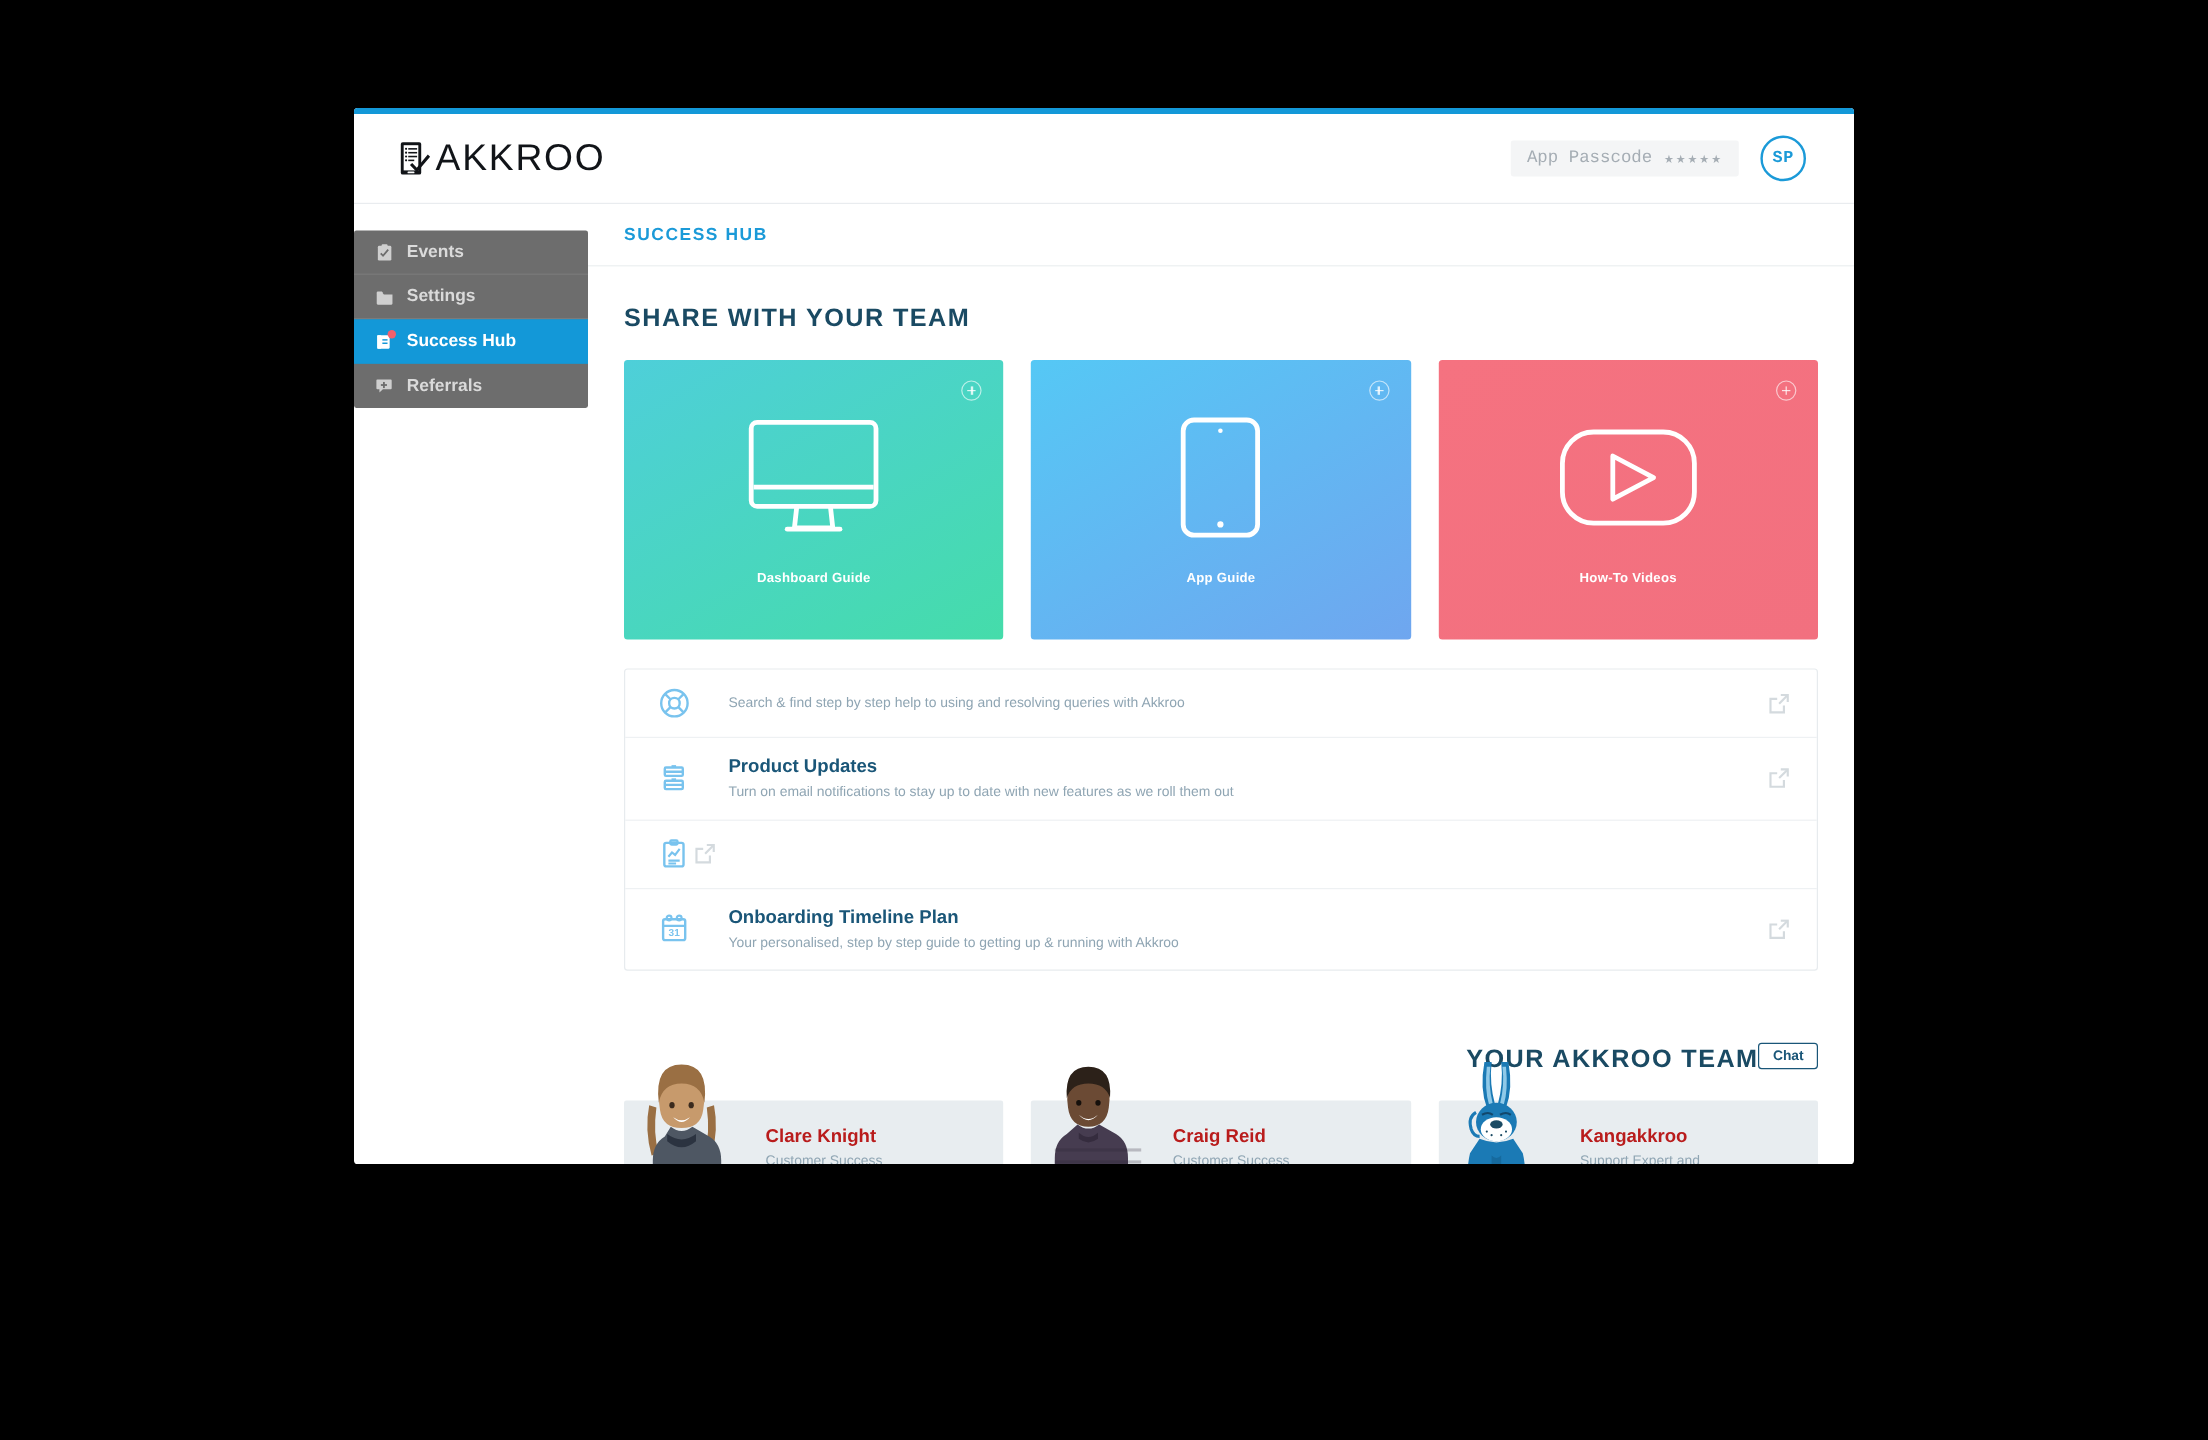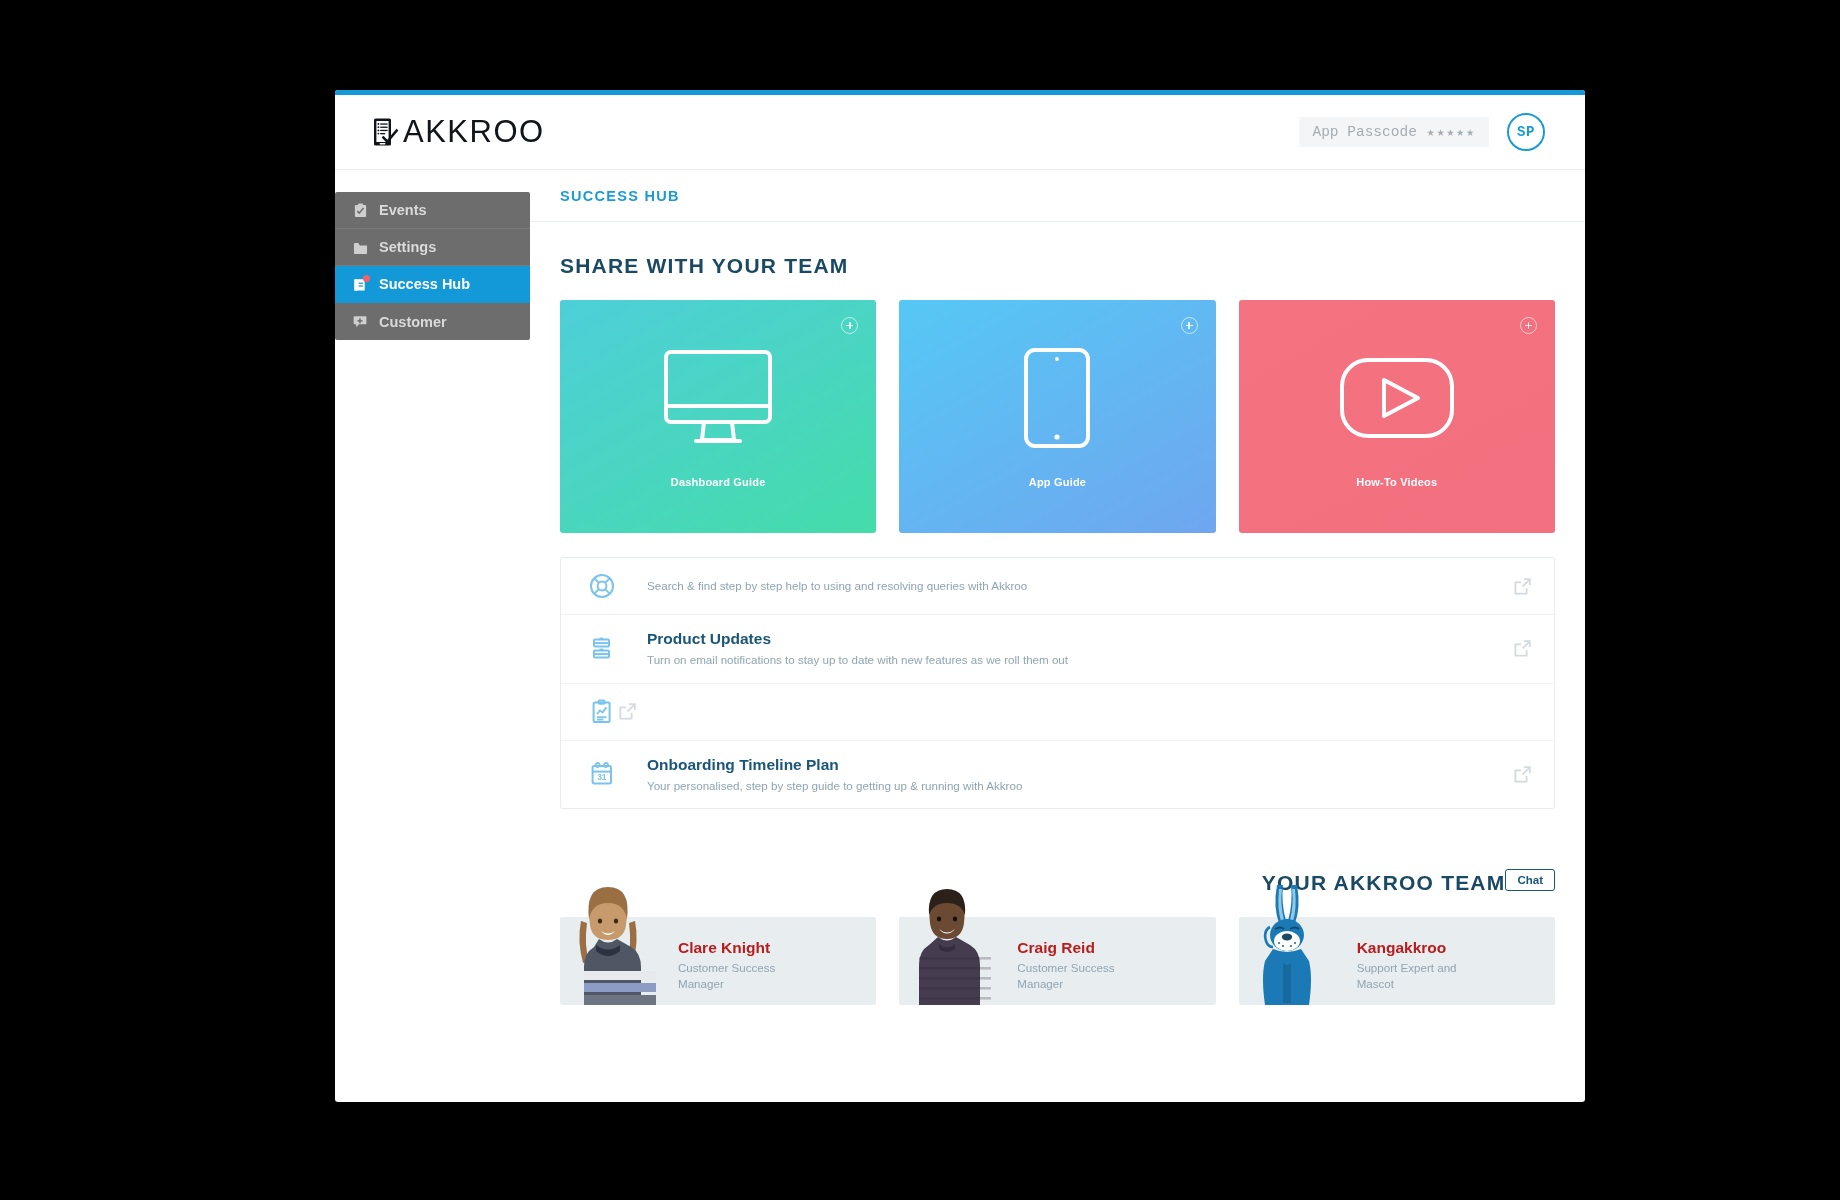--- a/index.html
+++ b/index.html
@@ -11,26 +11,25 @@
     font-family: "Liberation Sans", sans-serif;
     overflow: hidden;
   }
 
   
   .app-window {
     position: absolute;
     left: 295px;
     top: 90px;
     width: 1250px;
-    height: 1012px;
+    height: 880px;
     background: #ffffff;
     border-radius: 3px;
     overflow: hidden;
     box-shadow: 0 2px 14px rgba(0,0,0,.35);
-    margin-left: 40px;
   }
   .accent-bar {
     height: 5px;
     width: 100%;
     background: #1398d8;
   }
 
   
   .header {
     height: 75px;
@@ -326,21 +325,21 @@
       </div>
 
       <div class="nav-item">
         <span class="nav-icon">
           <svg viewBox="0 0 16 16" width="15" height="15">
             <path d="M1.5 2.4 h12 a.8 .8 0 0 1 .8 .8 v7 a.8 .8 0 0 1 -.8 .8 H6.5 L3.4 14 v-3 H1.5 a.8 .8 0 0 1 -.8 -.8 v-7 a.8 .8 0 0 1 .8 -.8 Z" fill="#cfcfcf"></path>
             <rect x="6.6" y="4.6" width="1.6" height="5.4" fill="#6d6d6d"></rect>
             <rect x="4.7" y="6.5" width="5.4" height="1.6" fill="#6d6d6d"></rect>
           </svg>
         </span>
-        <span>Customer</span>
+        <span>Referrals</span>
       </div>
 
     </nav>
 
     <main class="main">
 
       <div class="crumb-bar">
         <span class="crumb">SUCCESS HUB</span>
       </div>
 

